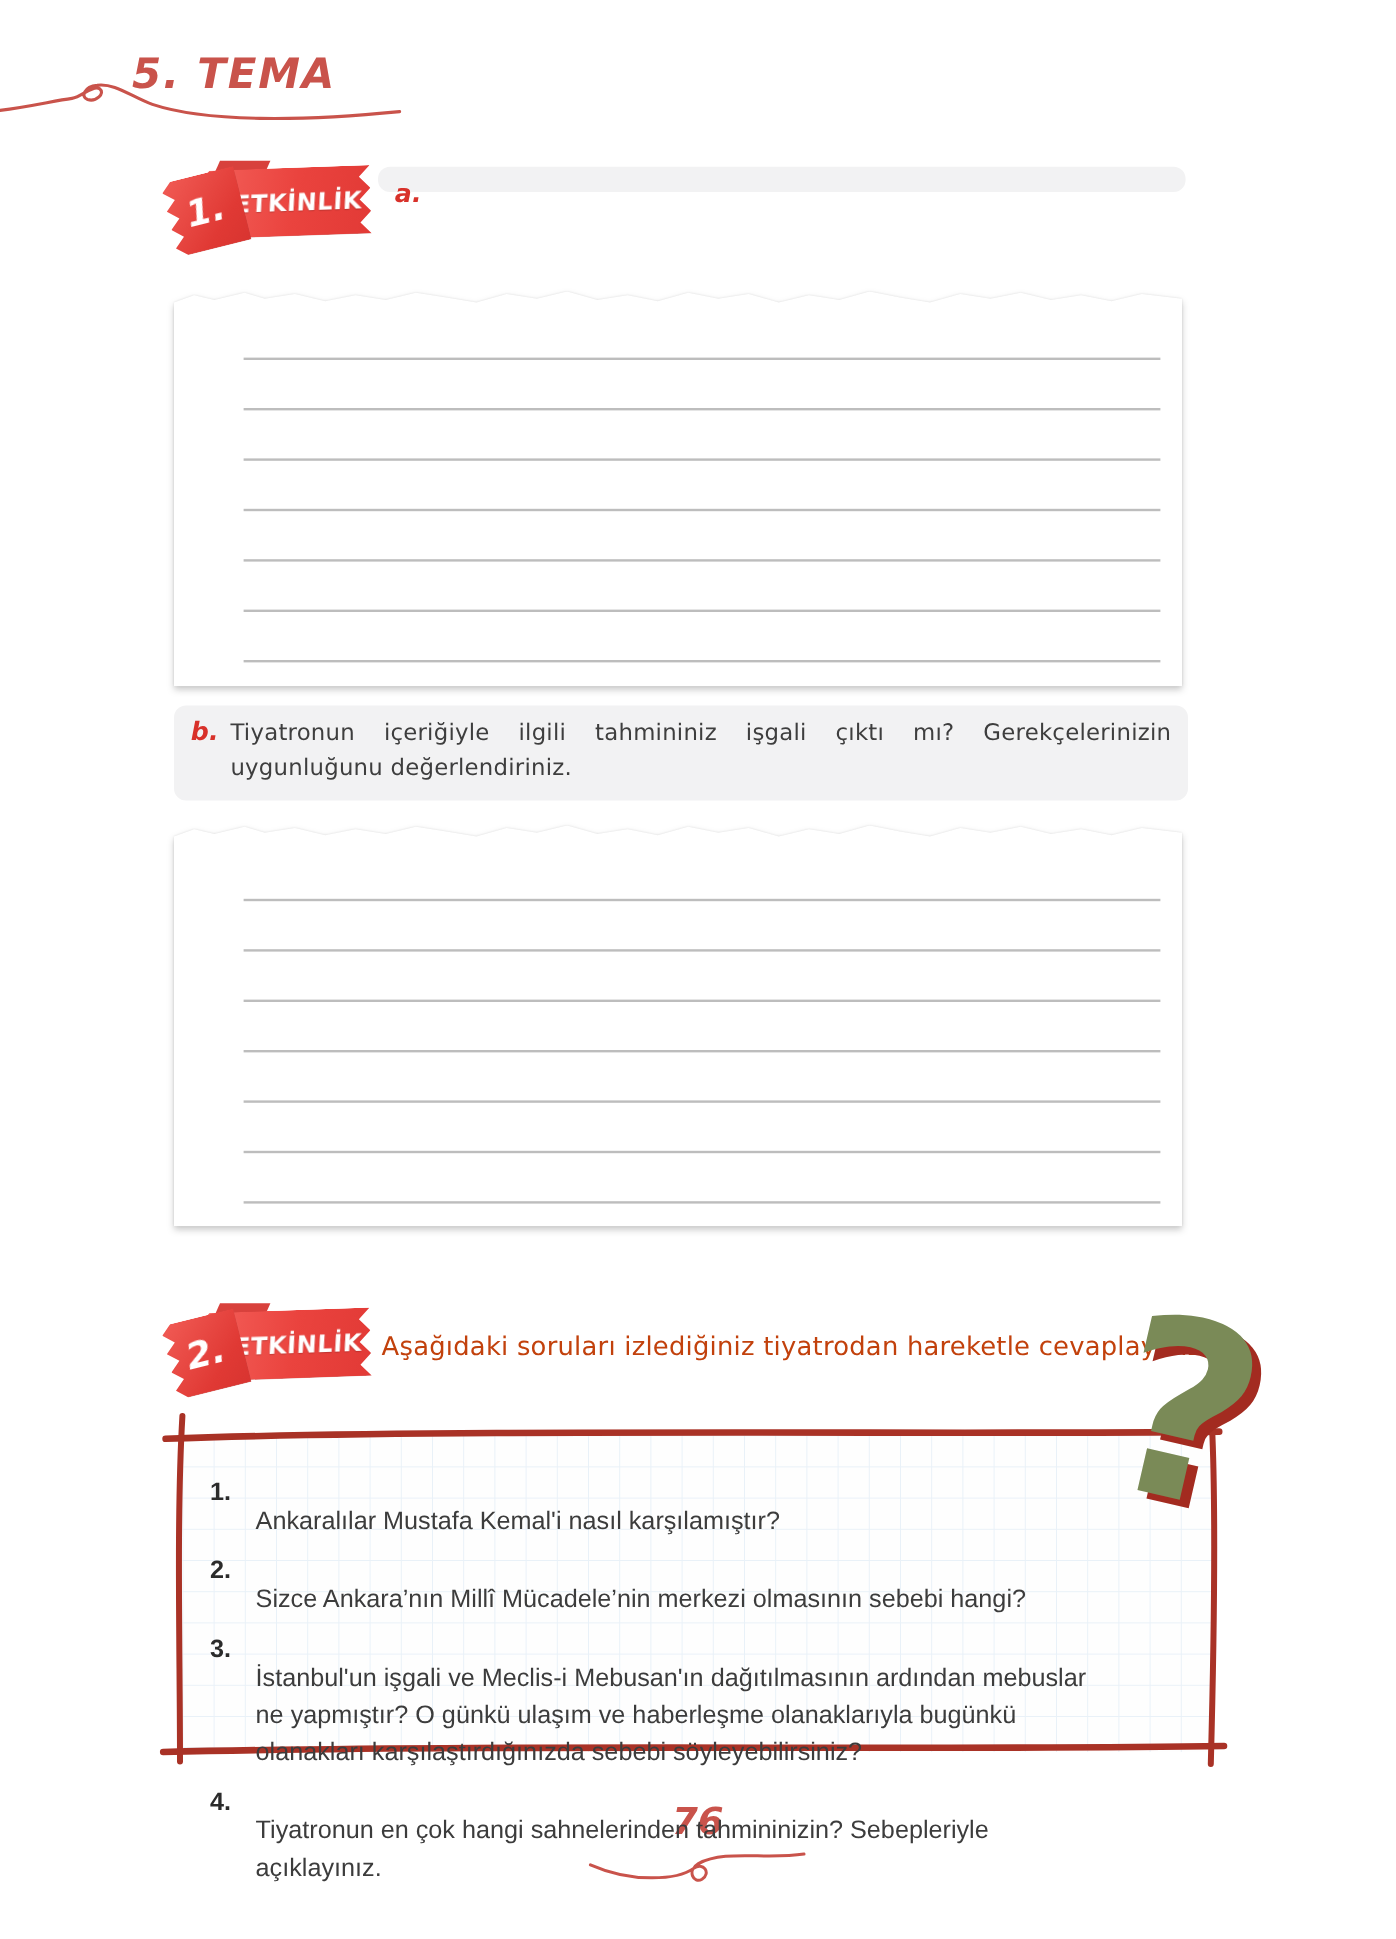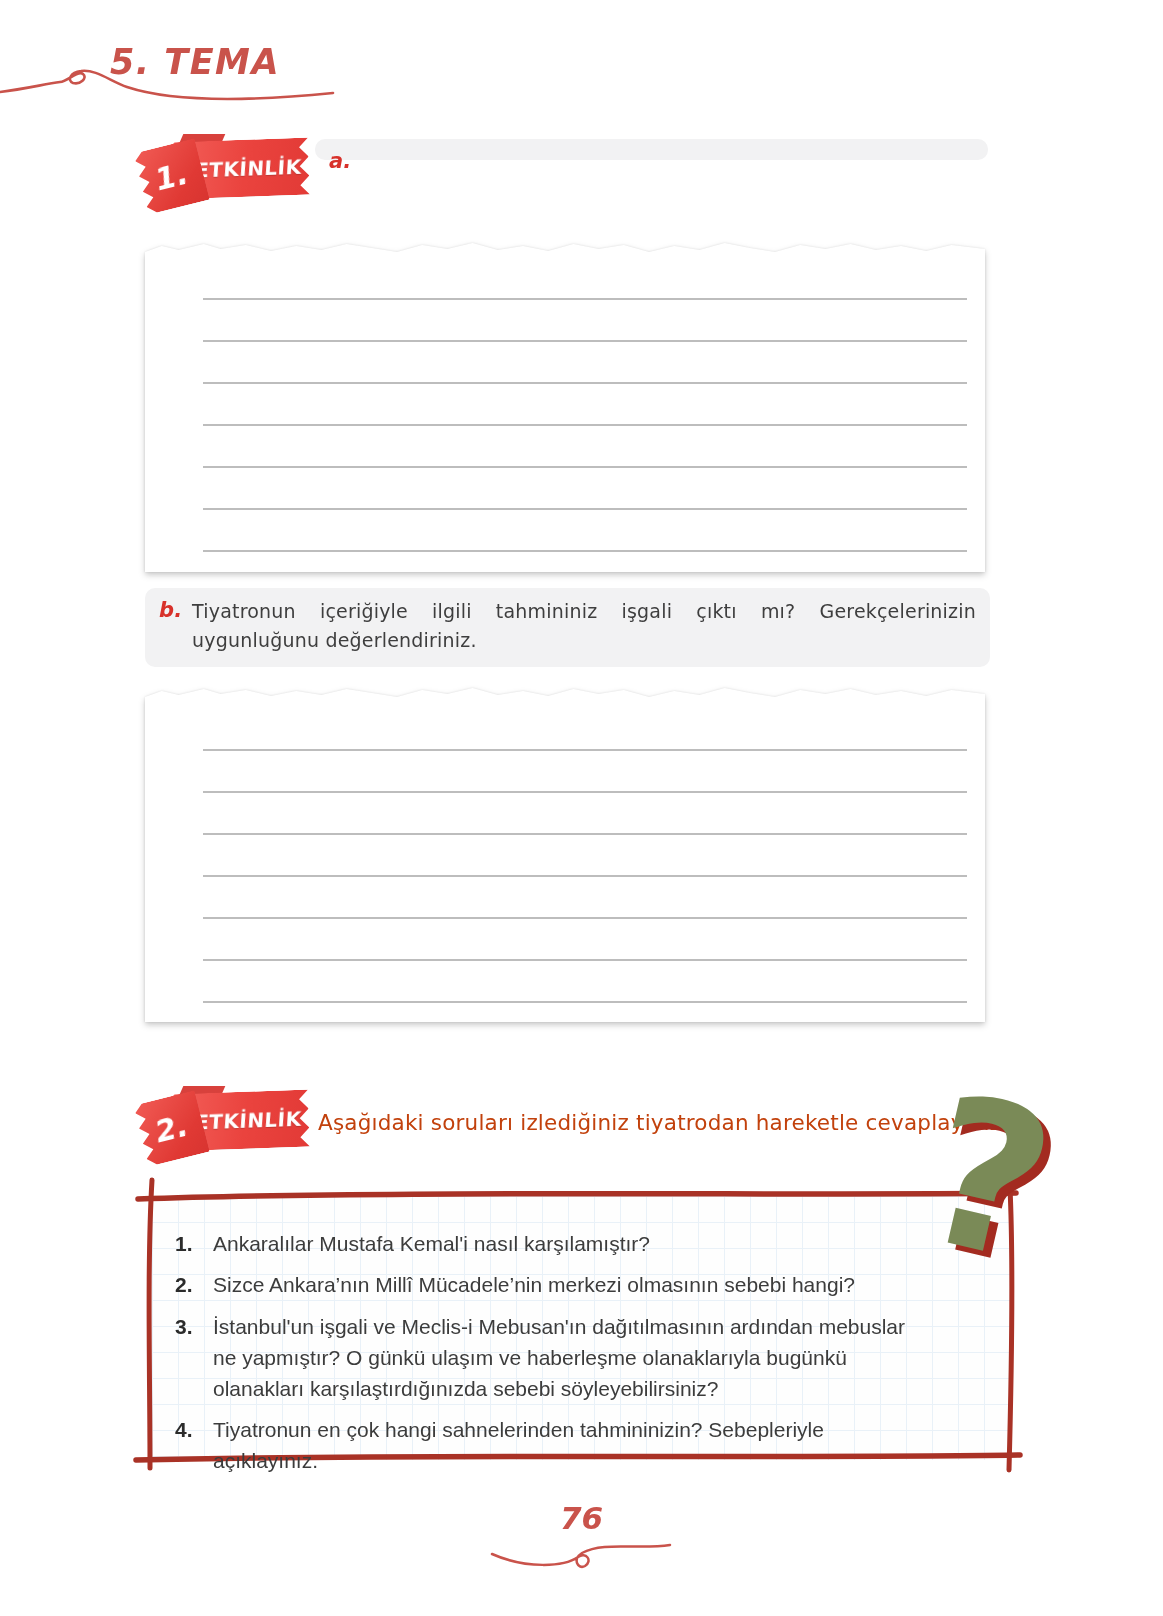--- a/index.html
+++ b/index.html
@@ -53,21 +53,21 @@
   .qbox{position:absolute;left:152px;top:1196px;width:858px;height:264px;background-color:#fefefe;
     background-image:linear-gradient(#e9f1f8 1px,transparent 1px),
                      linear-gradient(90deg,#e9f1f8 1px,transparent 1px);
     background-size:26px 26px;}
   .qborder{position:absolute;left:130px;top:1175px;z-index:3;}
   .qlist{position:absolute;left:175px;top:1228px;width:800px;z-index:4;}
   .qrow{display:flex;font-size:21px;line-height:31px;color:#3c3c3c;
     font-family:"Liberation Sans",sans-serif;}
   .qrow.m1{margin-bottom:10px;} .qrow.m2{margin-bottom:11px;} .qrow.m3{margin-bottom:10px;}
   .qnum{width:38px;flex:none;font-weight:700;color:#2b2b2b;}
-  .qtext{flex:1;padding-right:55px;}
+  .qtext{flex:1;padding-right:55px;margin-top:24px;}
   .qmark{position:absolute;left:928px;top:1072px;font-size:205px;line-height:215px;font-weight:700;
     color:#7a8a57;transform:rotate(13deg);text-shadow:9px 5px 0 #a32b20;z-index:5;
     font-family:"DejaVu Sans",sans-serif;}
 
   
   .pnum{position:absolute;left:0;top:1500px;width:1163px;text-align:center;font-size:31px;
     font-weight:700;font-style:italic;color:#c9534b;}
   .flourish{position:absolute;left:486px;top:1540px;}
 </style>
 </head>

